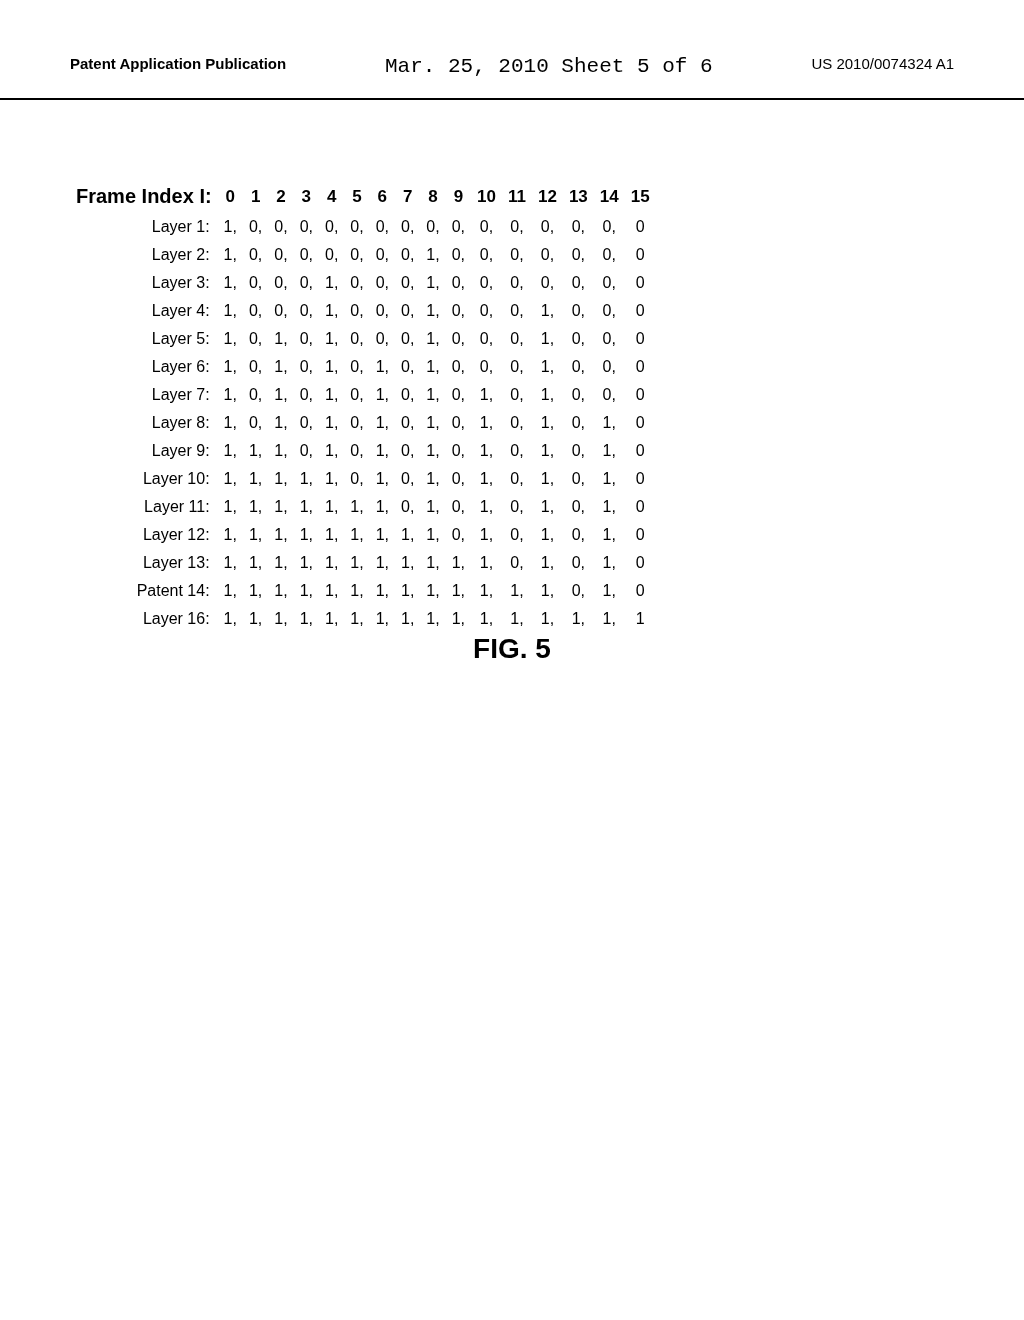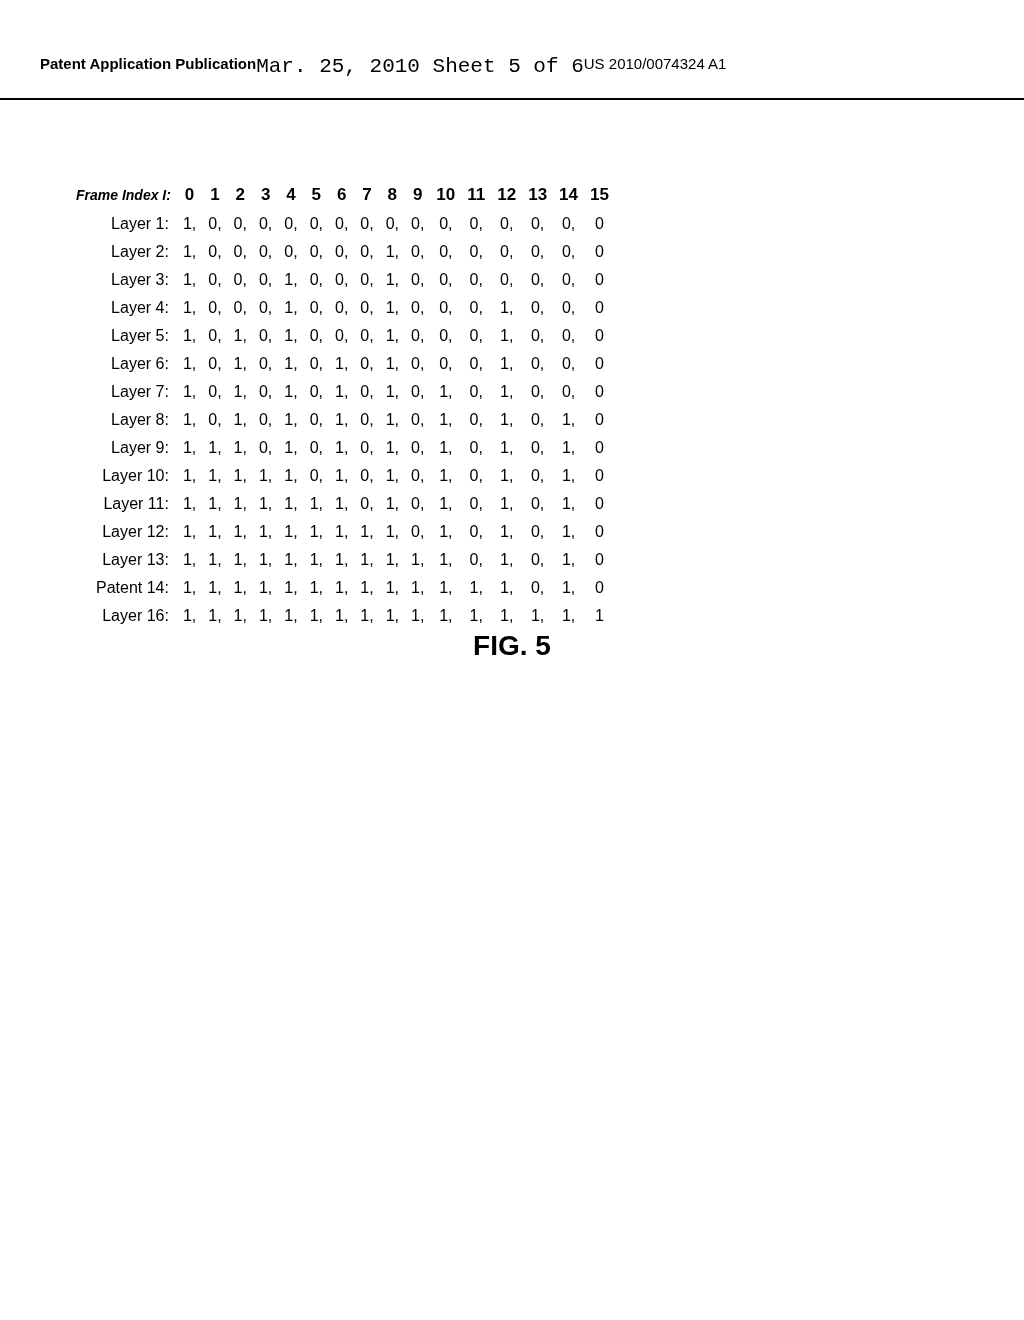--- a/index.html
+++ b/index.html
@@ -19,22 +19,23 @@
     .page {
       width: 1024px;
       min-height: 1320px;
       background: #ffffff;
       padding: 0;
       position: relative;
     }
 
     .header {
       display: flex;
+      justify-content: space-between;
       align-items: flex-start;
-      padding: 55px 70px 20px 40px;
+      padding: 55px 70px 20px 70px;
       border-bottom: 2px solid #000;
     }
 
     .header-left {
       font-size: 15px;
       font-weight: bold;
       font-family: Arial, Helvetica, sans-serif;
     }
 
     .header-center {
@@ -77,24 +78,23 @@
       padding-right: 8px;
     }
 
     .data-table .col-header {
       font-weight: bold;
       font-size: 17px;
     }
 
     .frame-index-label {
       font-weight: bold;
-      font-size: 14px;
+      font-size: 20px;
       text-align: right;
       padding-right: 8px;
-      font-style: italic;
     }
 
     .fig-caption {
       text-align: center;
       font-size: 28px;
       font-weight: bold;
       font-family: Arial, Helvetica, sans-serif;
     }
 
     .data-row td {

